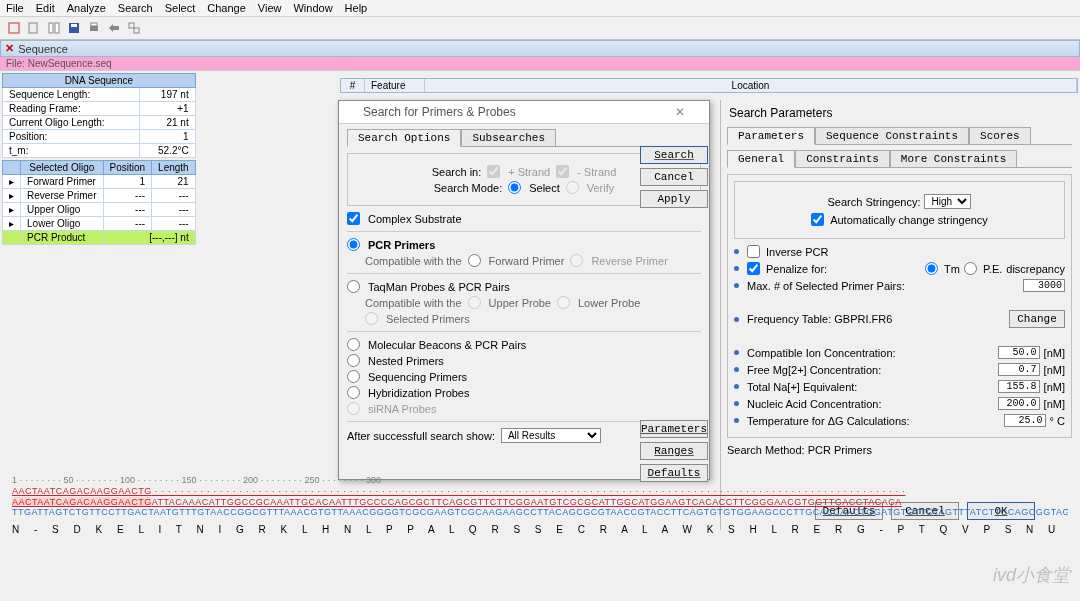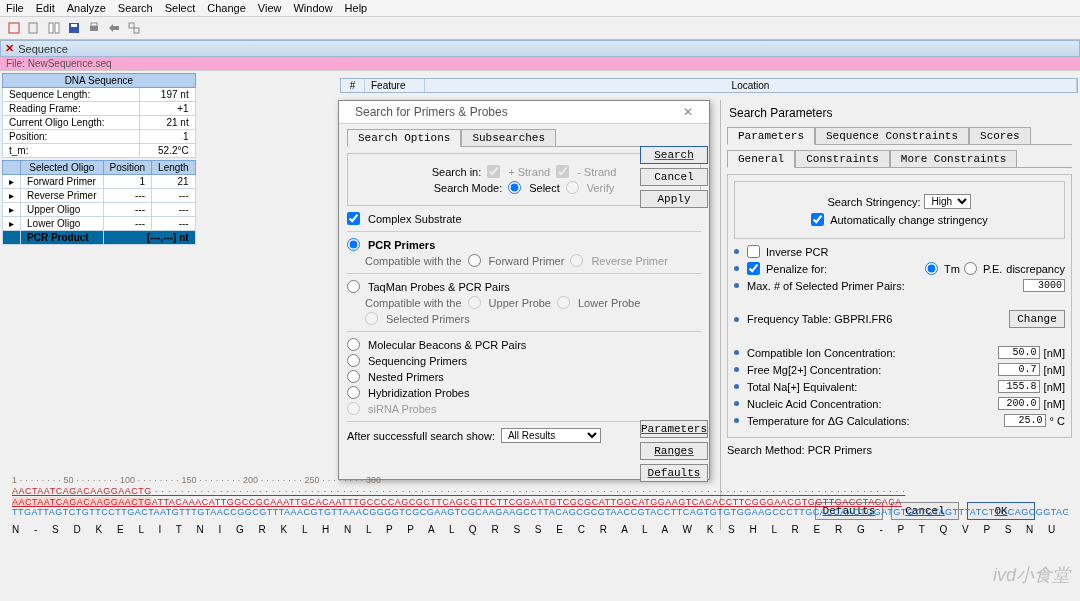--- a/index.html
+++ b/index.html
@@ -18,24 +18,24 @@
 .filebar { background: #f9a8d4; border-bottom: 1px solid #ccc; padding: 1px 6px; font-size: 10px; color: #555; }
 
 .workspace { display: flex; position: relative; }
 
 .left-tables { display: flex; gap: 2px; padding: 2px; flex-direction: column; }
 
 table.bl { border-collapse: collapse; font-size: 10px; }
 table.bl th { background: #b7d0ed; border: 1px solid #7aa4d3; padding: 1px 6px; font-weight: normal; color: #000; }
 table.bl td { border: 1px solid #c8d7e8; background: #fff; padding: 1px 6px; }
 table.bl td.rt { text-align: right; }
-table.bl tr.sel td { background: #0369a1; font-weight: bold; }
+table.bl tr.sel td { background: #bef264; }
 
 .dialog { position: absolute; background: #f0f0f0; border: 1px solid #888; box-shadow: 2px 2px 6px rgba(0,0,0,.3); }
-.dlg-title { background: #fff; border-bottom: 1px solid #d0d0d0; padding: 4px 16px; display: flex; justify-content: space-between; color: #555; font-size: 12px; }
+.dlg-title { background: #fff; border-bottom: 1px solid #d0d0d0; padding: 4px 24px; display: flex; justify-content: space-between; color: #555; font-size: 12px; }
 .dlg-close { color: #888; cursor: default; }
 .dlg-body { padding: 4px 8px; }
 .tabs { display: flex; gap: 0; border-bottom: 1px solid #aaa; margin-bottom: 6px; }
 .tab { padding: 2px 10px; border: 1px solid #aaa; background: #e8e8e8; position: relative; top: 1px; font-family: 'Courier New', monospace; font-size: 11px; }
 .tab.active { background: #f0f0f0; border-bottom: 1px solid #f0f0f0; }
 
 .group { border: 1px solid #c4c4c4; padding: 8px; margin-bottom: 6px; background: #f0f0f0; }
 .row { display: flex; align-items: center; gap: 6px; margin: 3px 0; font-family: 'Courier New', monospace; font-size: 11px; }
 .row.sub { margin-left: 18px; color: #666; }
 .disabled { color: #9a9a9a; }
@@ -266,25 +266,25 @@
         <input type="radio" disabled="" style="">
         <span>Selected Primers</span>
       </div>
     <hr class="sep">
     <div class="row">
         <input type="radio" style="">
         <span>Molecular Beacons &amp; PCR Pairs</span>
       </div>
     <div class="row">
         <input type="radio" style="">
+        <span>Nested Primers</span>
+      </div>
+    <div class="row">
+        <input type="radio" style="">
         <span>Sequencing Primers</span>
-      </div>
-    <div class="row">
-        <input type="radio" style="">
-        <span>Nested Primers</span>
       </div>
     <div class="row">
         <input type="radio" style="">
         <span>Hybridization Probes</span>
       </div>
     <div class="row disabled">
         <input type="radio" disabled="" style="">
         <span>siRNA Probes</span>
       </div>
     <hr class="sep">

